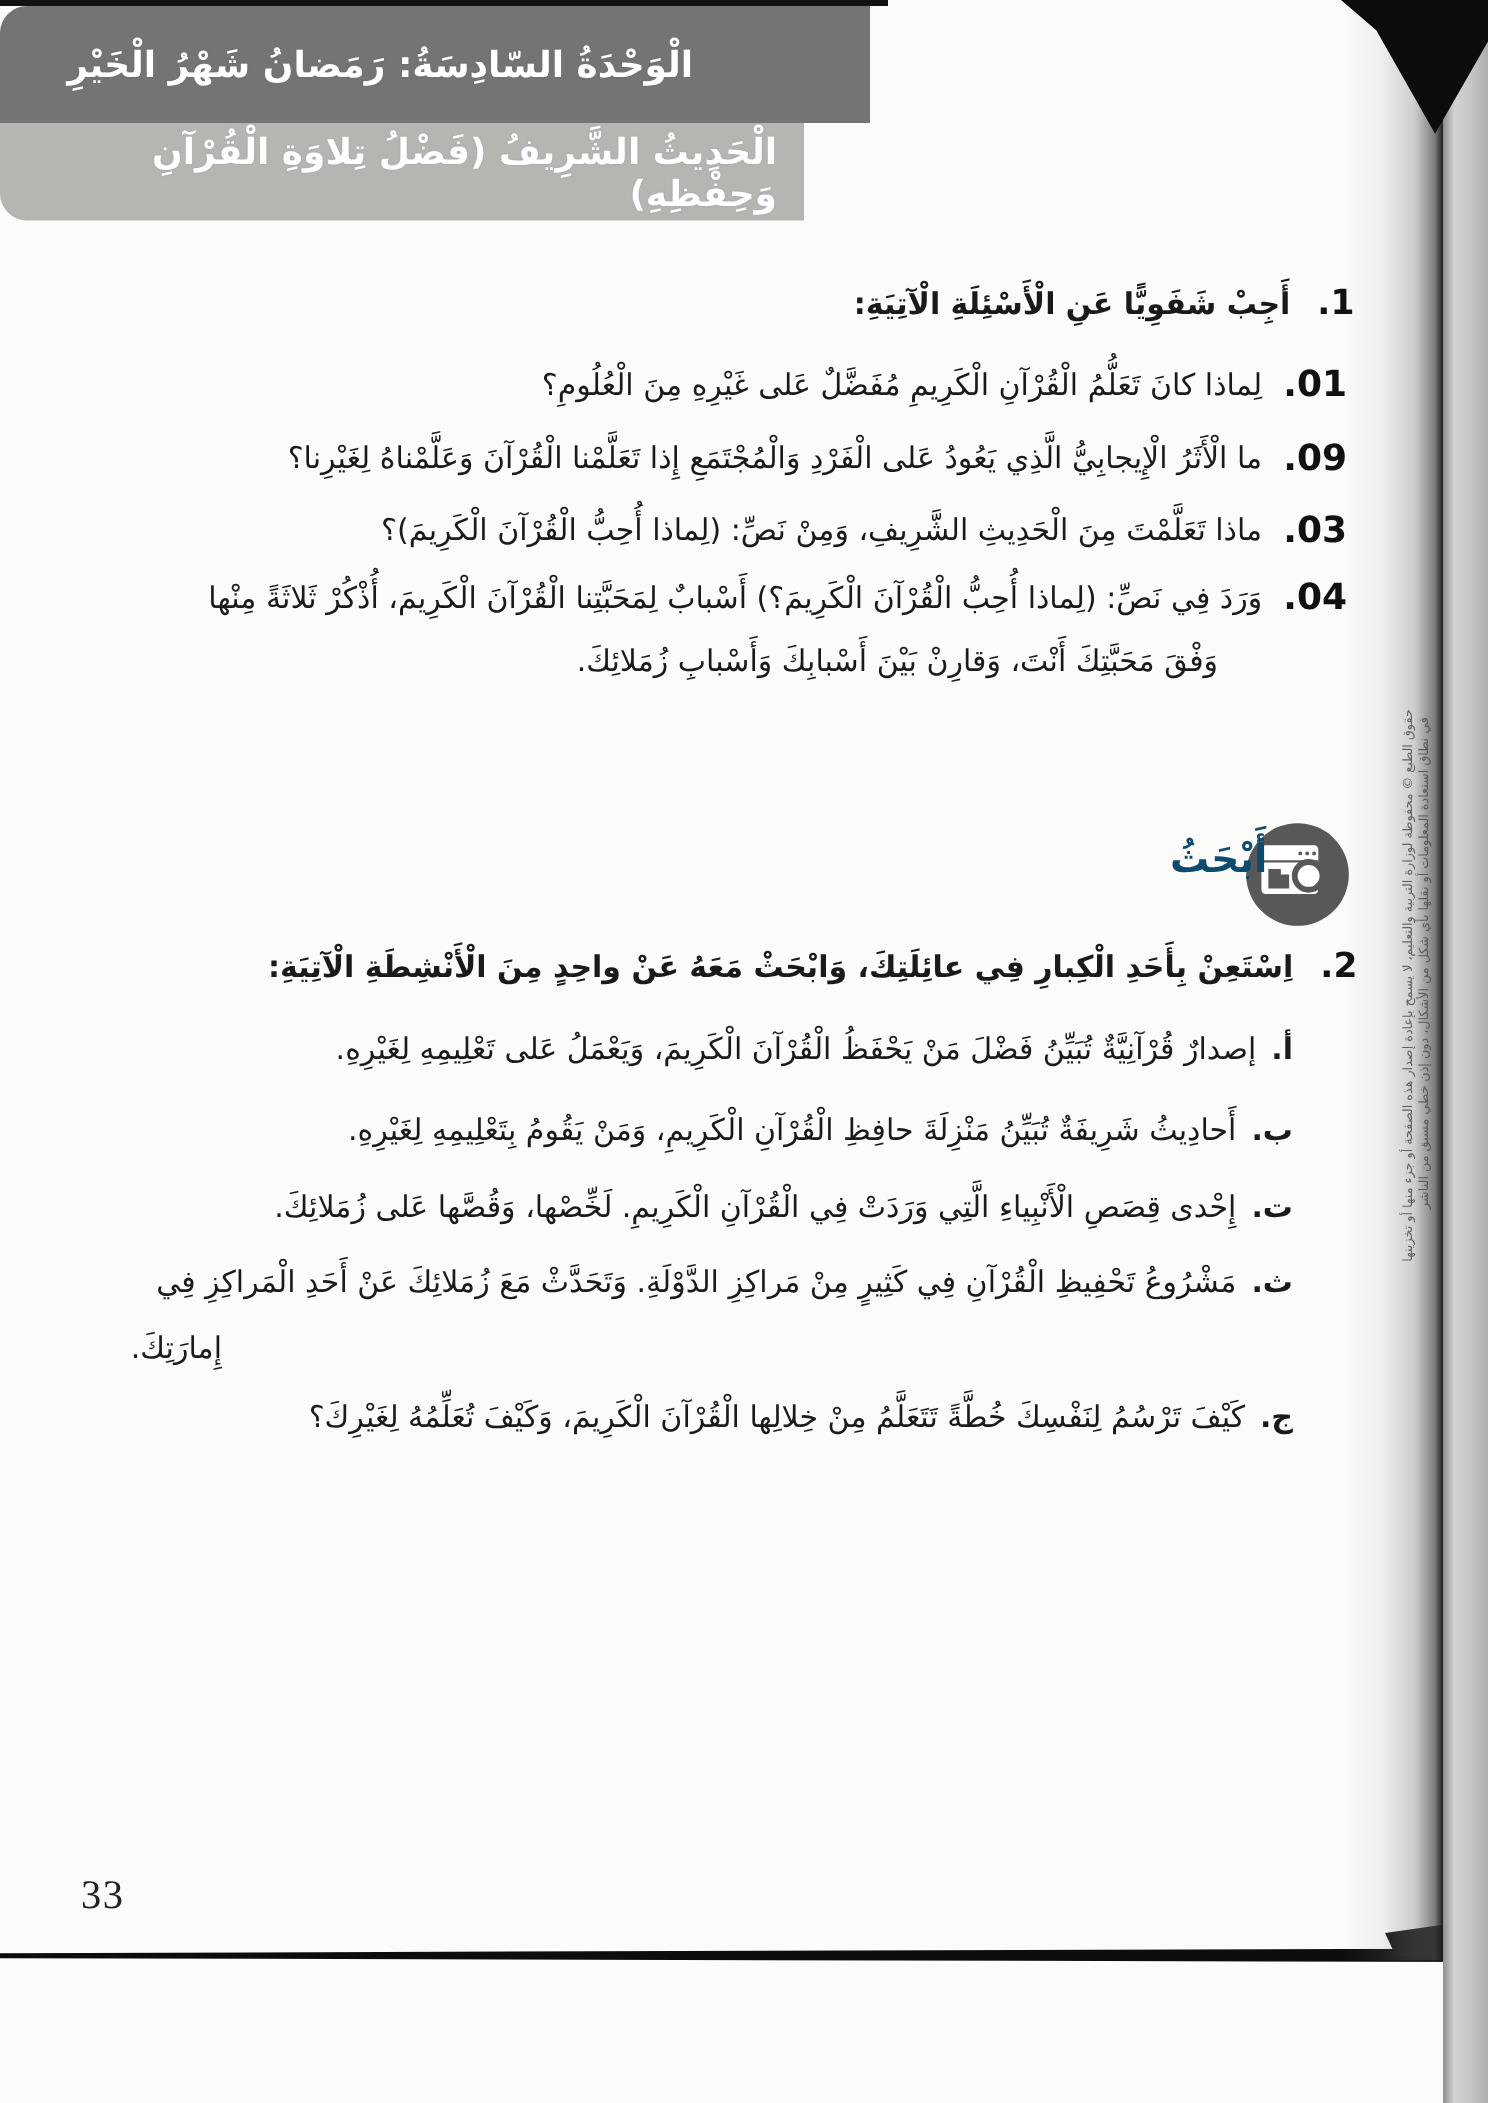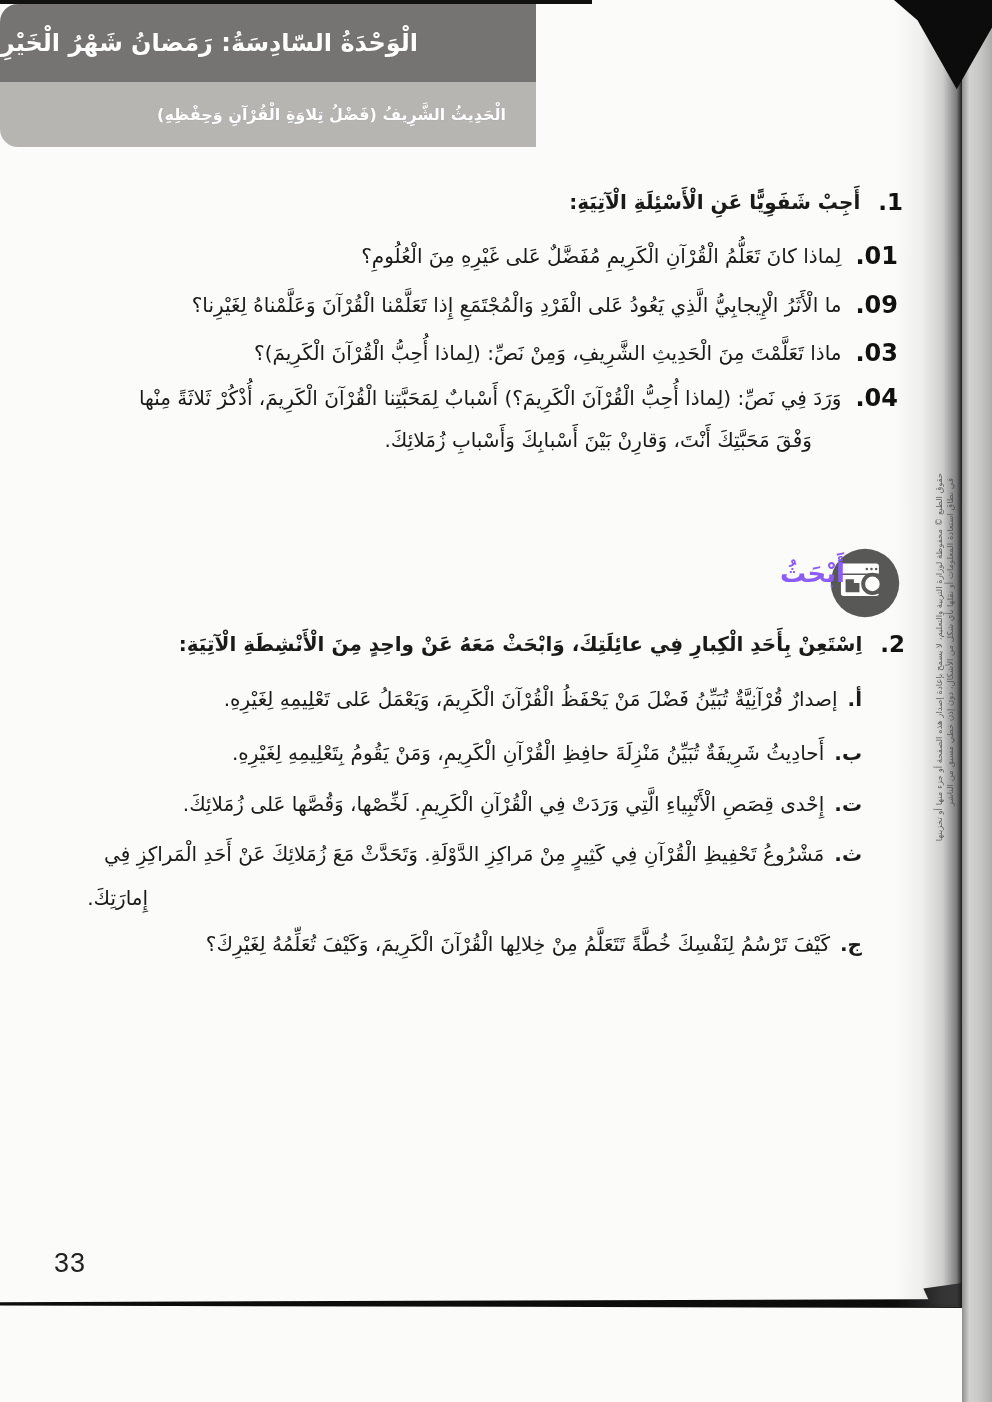--- a/index.html
+++ b/index.html
@@ -7,47 +7,47 @@
     width:992px;height:1402px;position:relative;overflow:hidden;
     background:#fbfbfa;
     font-family:"DejaVu Sans",sans-serif;
     color:#1b1b1b;
   }
   .page{position:absolute;inset:0;}
 
   
   .scan-topline{position:absolute;top:0;left:0;width:592px;height:4px;background:#111;}
   .bar{position:absolute;left:0;color:#fff;display:flex;align-items:center;}
-  .bar-dark{top:4px;width:536px;height:78px;background:#767472;border-radius:0 0 20px 0;}
+  .bar-dark{top:4px;width:580px;height:78px;background:#767472;border-radius:0 0 20px 0;}
   .bar-dark span{padding:0 0 0 0;margin-right:118px;font-size:24px;font-weight:bold;letter-spacing:.5px;text-shadow:0 0 1px #666;}
   .bar-light{top:82px;width:536px;height:65px;background:#b7b5b2;border-radius:0 20px 20px 0;}
-  .bar-light span{margin-right:30px;font-size:16px;font-weight:bold;text-shadow:0 0 1px #999;}
+  .bar-light span{margin-right:18px;font-size:24px;font-weight:bold;text-shadow:0 0 1px #999;}
   
   .bar-dark{border-radius:0;border-top-left-radius:0;}
   .bar-dark{clip-path:inset(0 0 0 0 round 0 0 0 0);}
   .bar-dark{border-radius:0 0 0 0;}
   .bar-dark{-webkit-border-radius:0;}
   .bar-dark{border-start-start-radius:0;border-start-end-radius:18px;} 
   .bar-light{border-radius:0;border-end-end-radius:18px;}
 
   
   .row{position:absolute;display:flex;direction:rtl;align-items:flex-start;white-space:nowrap;
        font-size:20px;line-height:32px;color:#1a1a1a;}
   .row .num{font-weight:bold;font-size:24px;color:#111;margin-left:14px;}
   .row .bignum{font-weight:bold;font-size:23px;color:#111;margin-left:18px;}
   .row .letter{font-weight:bold;margin-left:10px;}
   .row .heading{font-weight:bold;}
   .row .txt{font-weight:normal;}
 
   
   .search-icon{position:absolute;top:546px;left:828px;width:74px;height:74px;}
-  .search-label{position:absolute;top:558px;left:780px;font-size:26px;font-weight:bold;color:#8b5cf6;}
+  .search-label{position:absolute;top:558px;left:780px;font-size:26px;font-weight:bold;color:#0c4a6e;}
 
   
-  .page-number{position:absolute;top:1248px;left:54px;font-family:Liberation Sans, sans-serif;
+  .page-number{position:absolute;top:1248px;left:54px;font-family:Liberation Serif, serif;
                font-size:27px;color:#222;letter-spacing:1px;}
   .bottom-line{position:absolute;top:1299px;left:0;width:992px;height:9px;background:#0d0d0d;
                clip-path:polygon(0 35%,100% 0,100% 100%,0 72%);}
   .bottom-right-wedge{position:absolute;top:1282px;left:920px;width:42px;height:22px;background:#111;
                clip-path:polygon(8% 30%,100% 5%,100% 100%,25% 100%);}
   .bottom-right-edge{position:absolute;top:1306px;left:983px;width:5px;height:96px;background:#4a4a4a;}
 
   
   .curl-shade{position:absolute;top:0;left:894px;width:68px;height:1307px;
       background:linear-gradient(to right,rgba(150,150,150,0) 0%,rgba(150,150,150,.12) 40%,

